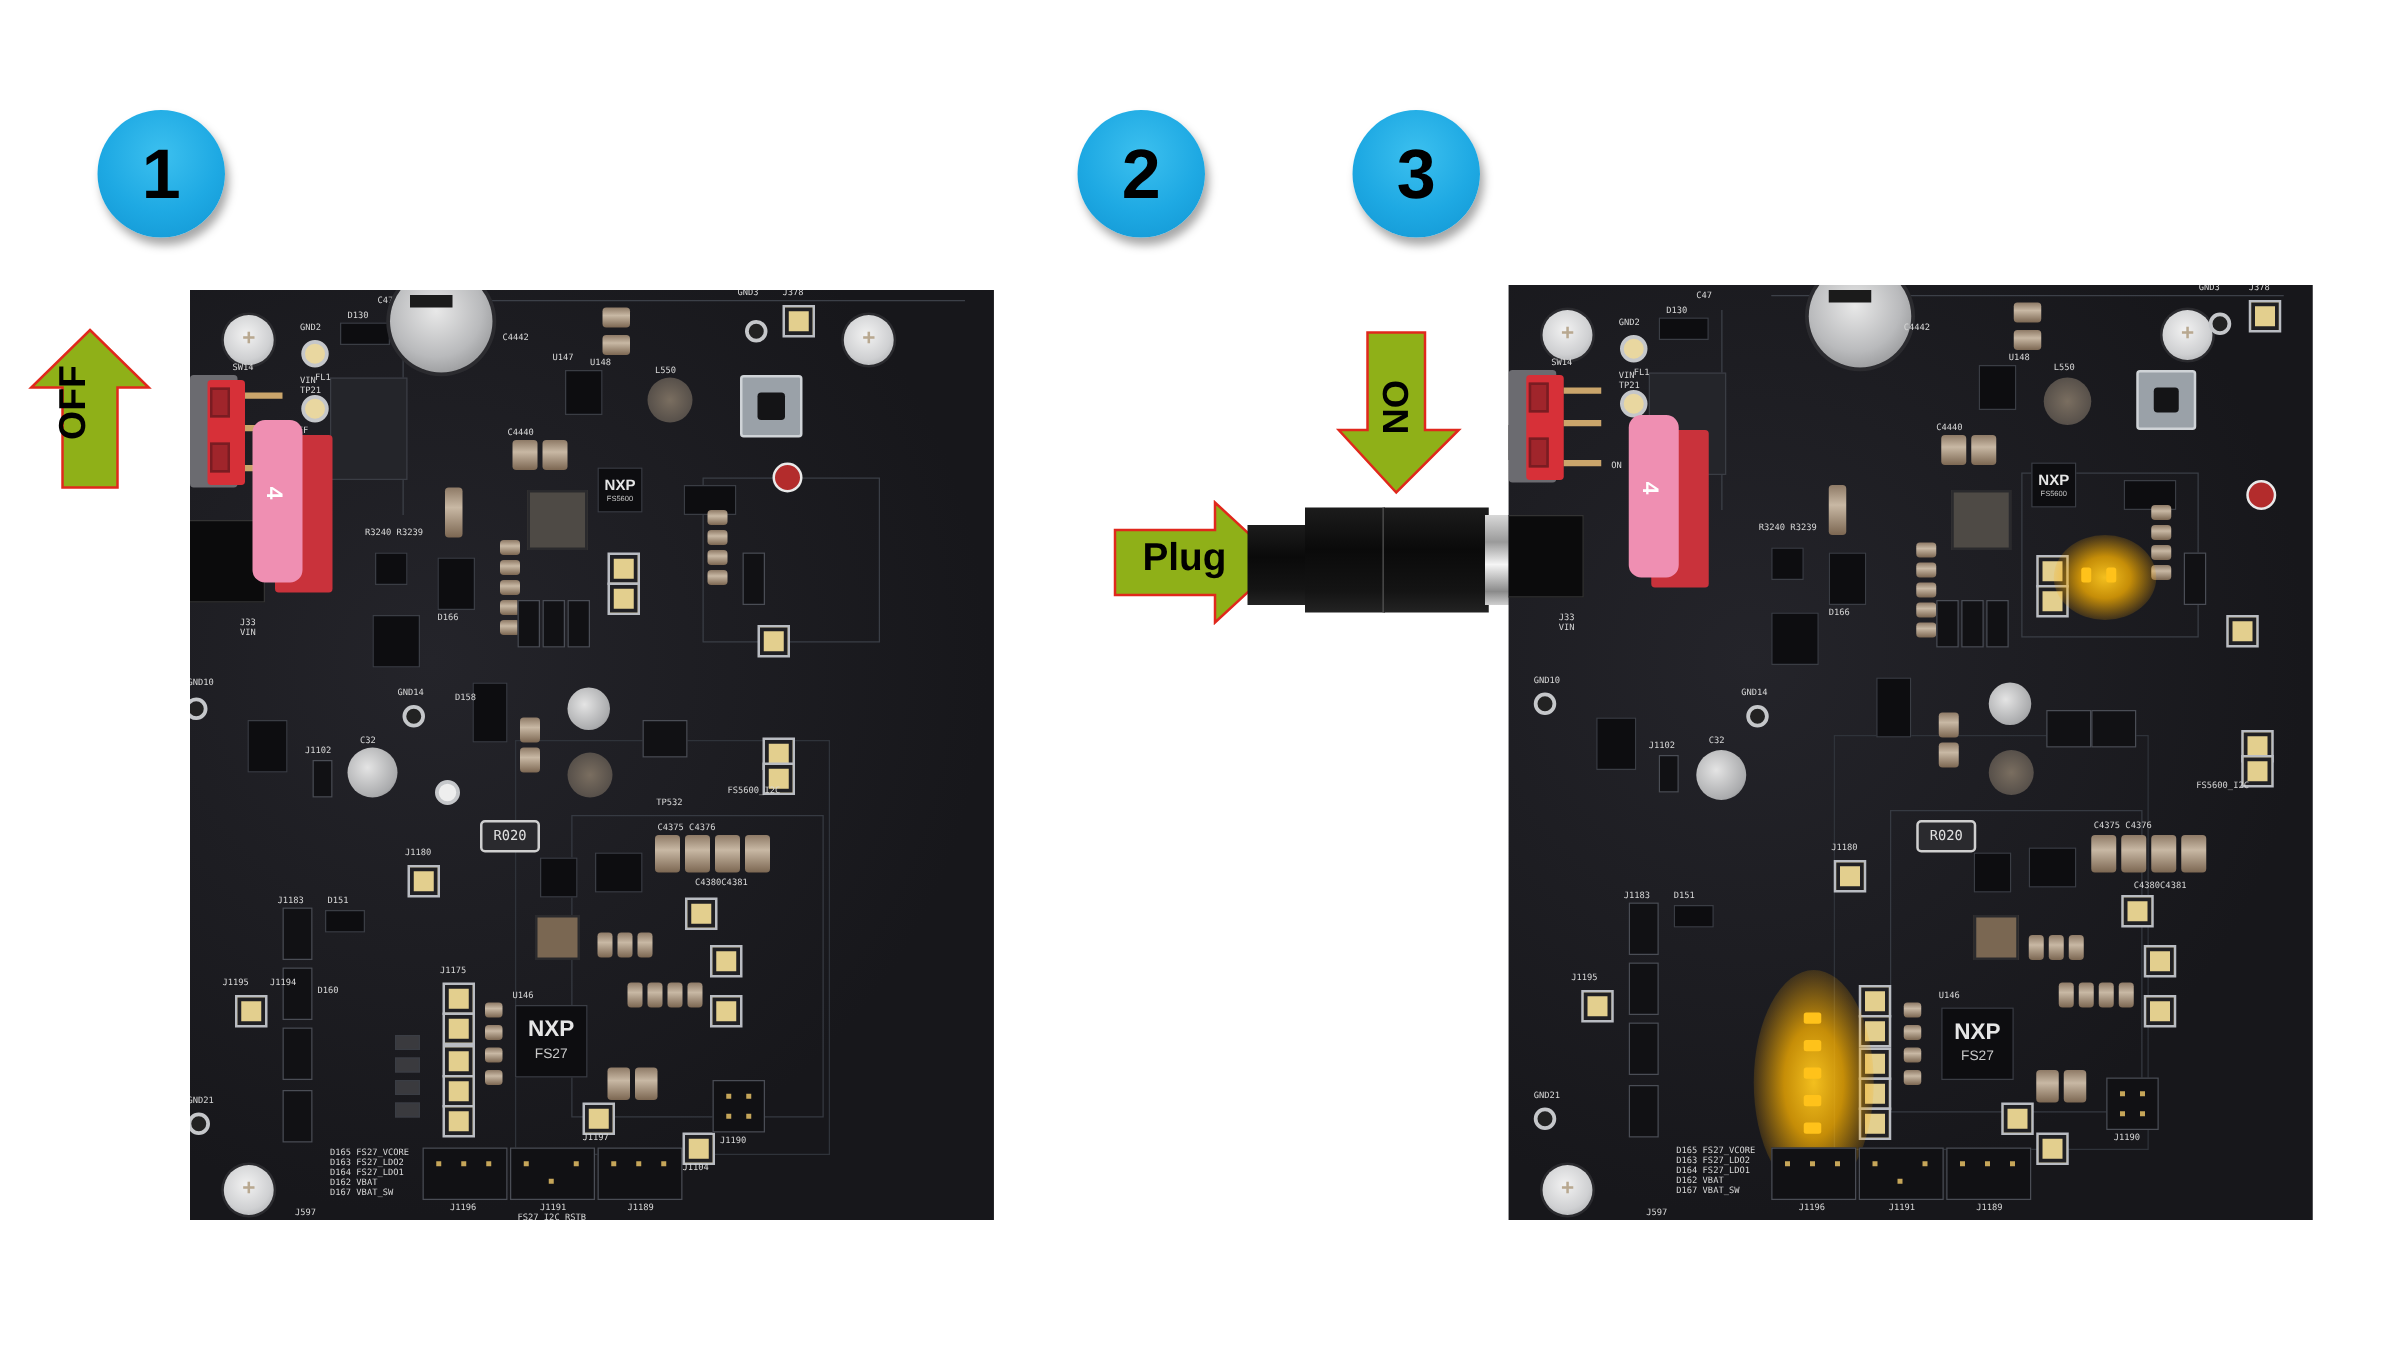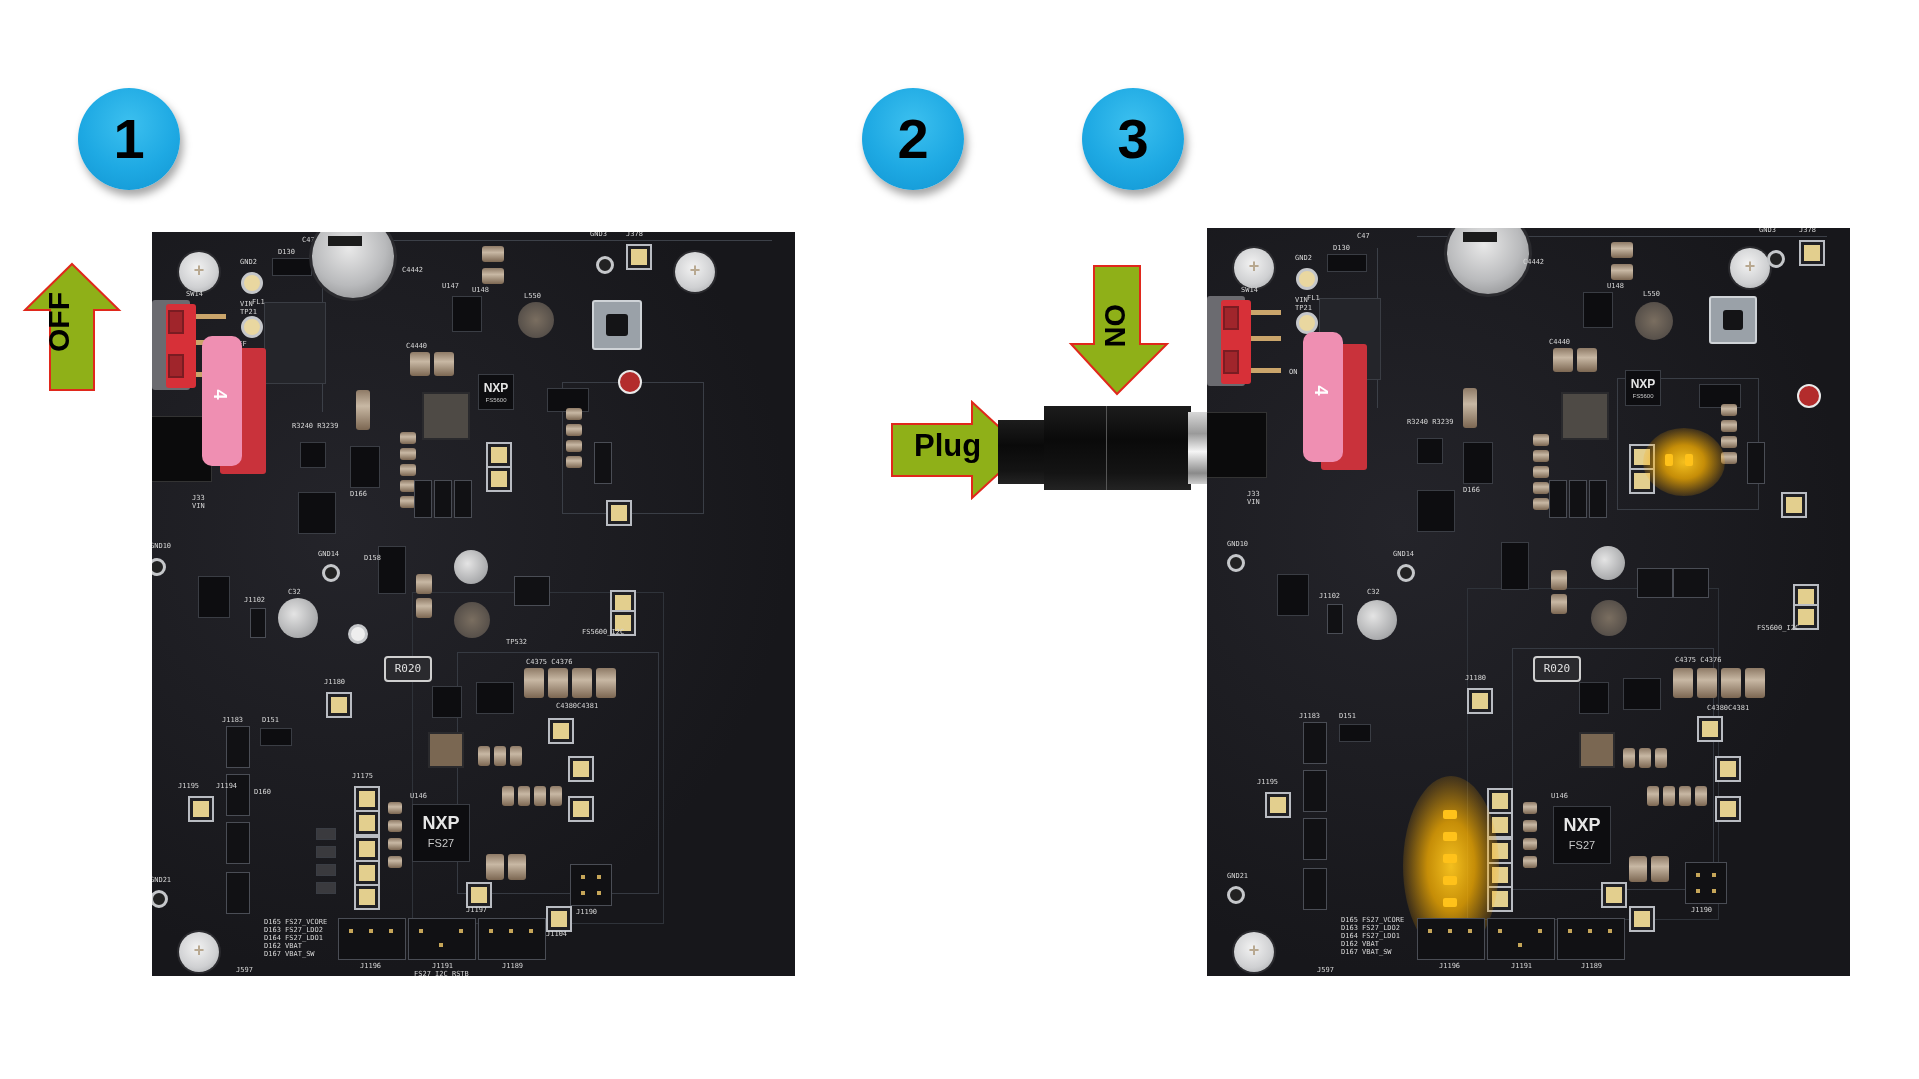--- a/index.html
+++ b/index.html
@@ -192,21 +192,21 @@
   <div class="cap-small" style="left:302px;top:318px;width:34px;height:34px;"></div>
   <div class="ic" style="left:226px;top:314px;width:26px;height:46px;"></div>
   <div class="silk" style="left:212px;top:322px;">D158</div>
   <div class="capchip" style="left:264px;top:342px;width:16px;height:20px;"></div>
   <div class="capchip" style="left:264px;top:366px;width:16px;height:20px;"></div>
   <div class="coil" style="left:302px;top:370px;width:36px;height:36px;"></div>
   <div class="header" style="left:362px;top:344px;width:34px;height:28px;"></div>
   <div class="pad" style="left:460px;top:360px;"></div>
   <div class="pad" style="left:460px;top:380px;"></div>
   <div class="silk" style="left:430px;top:396px;">FS5600_I2C</div>
-  <div class="silk" style="left:354px;top:406px;">TP532</div>
+  <div class="silk" style="left:373px;top:406px;">TP532</div>
 
   <div class="tp" style="left:196px;top:392px;width:14px;height:14px;background:#eee;"></div>
 
   <div class="res-block" style="left:232px;top:424px;width:44px;height:22px;">
     <span style="top:4px;">R020</span>
   </div>
   <div class="pad" style="left:176px;top:462px;"></div>
   <div class="silk" style="left:172px;top:446px;">J1180</div>
   <div class="ic" style="left:280px;top:454px;width:28px;height:30px;"></div>
   <div class="ic" style="left:324px;top:450px;width:36px;height:30px;"></div>

